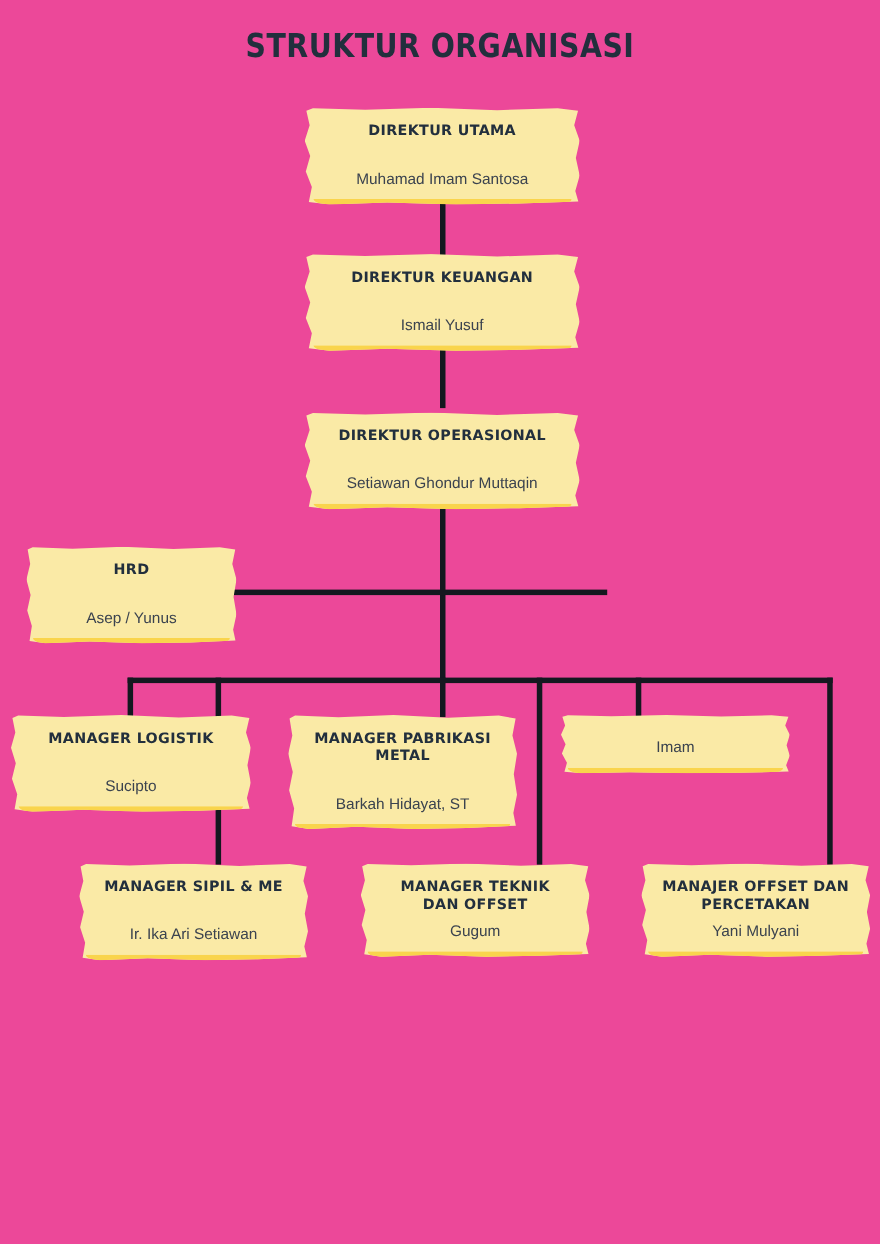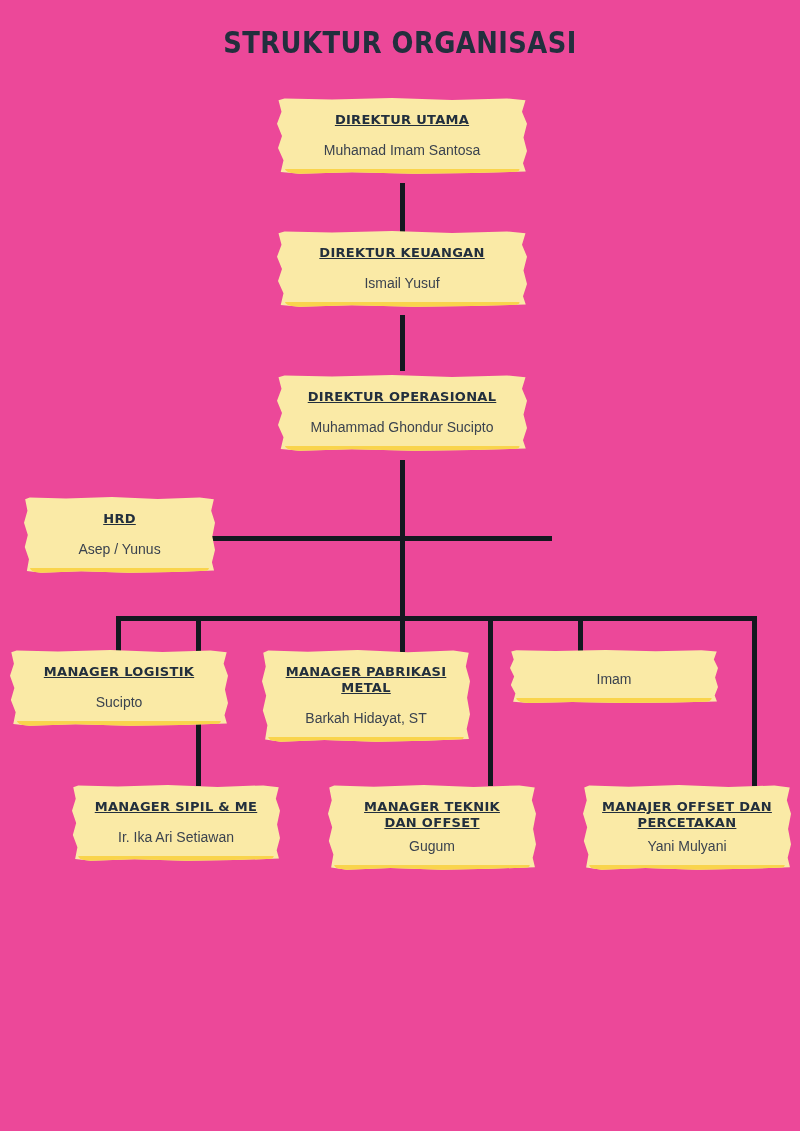--- a/index.html
+++ b/index.html
@@ -57,28 +57,27 @@
     );
   }
   .node .title {
     font-family: "DejaVu Sans", sans-serif;
     font-size: 13px;
     font-weight: 700;
     letter-spacing: 0.3px;
     color: #222f3d;
     line-height: 1.22;
     white-space: pre-line;
-    text-decoration: underline;
   }
   .node .person {
     font-family: "Liberation Sans", sans-serif;
     font-size: 14px;
     font-weight: 400;
     color: #3b434f;
-    margin-top: 14px;
+    margin-top: 26px;
   }
   .node.tight .person { margin-top: 7px; }
 
   
   .node .underline {
     position: absolute;
     left: 3%;
     width: 94%;
     height: 13px;
     bottom: -8px;
@@ -132,21 +131,21 @@
     <div class="paper">
       <div class="title">DIREKTUR KEUANGAN</div>
       <div class="person">Ismail Yusuf</div>
       <div class="underline"></div>
     </div>
   </div>
 
   <div class="node w250" style="left:277px; top:375px;">
     <div class="paper">
       <div class="title">DIREKTUR OPERASIONAL</div>
-      <div class="person">Muhammad Ghondur Sucipto</div>
+      <div class="person">Setiawan Ghondur Muttaqin</div>
       <div class="underline"></div>
     </div>
   </div>
 
   <div class="node w215" style="left:0px; top:497px;">
     <div class="paper">
       <div class="title">HRD</div>
       <div class="person">Asep / Yunus</div>
       <div class="underline"></div>
     </div>

